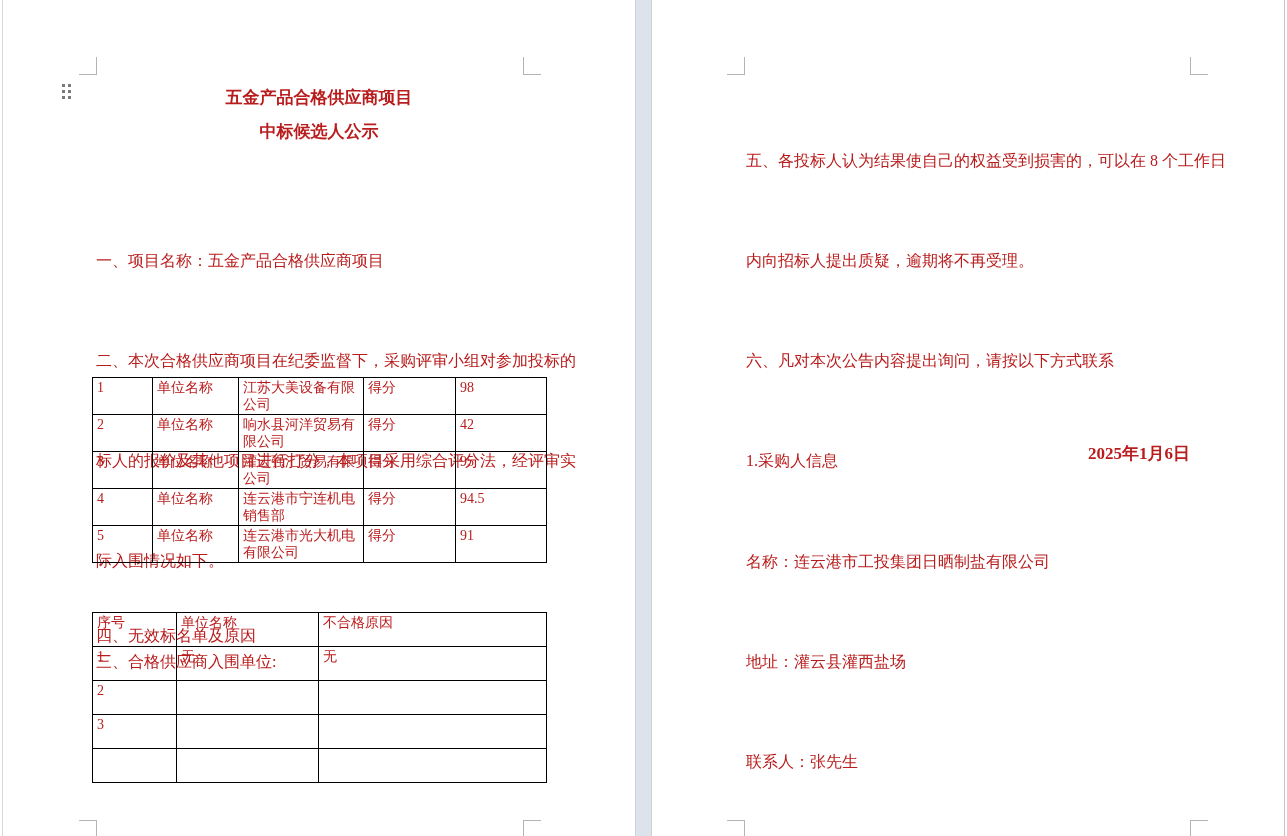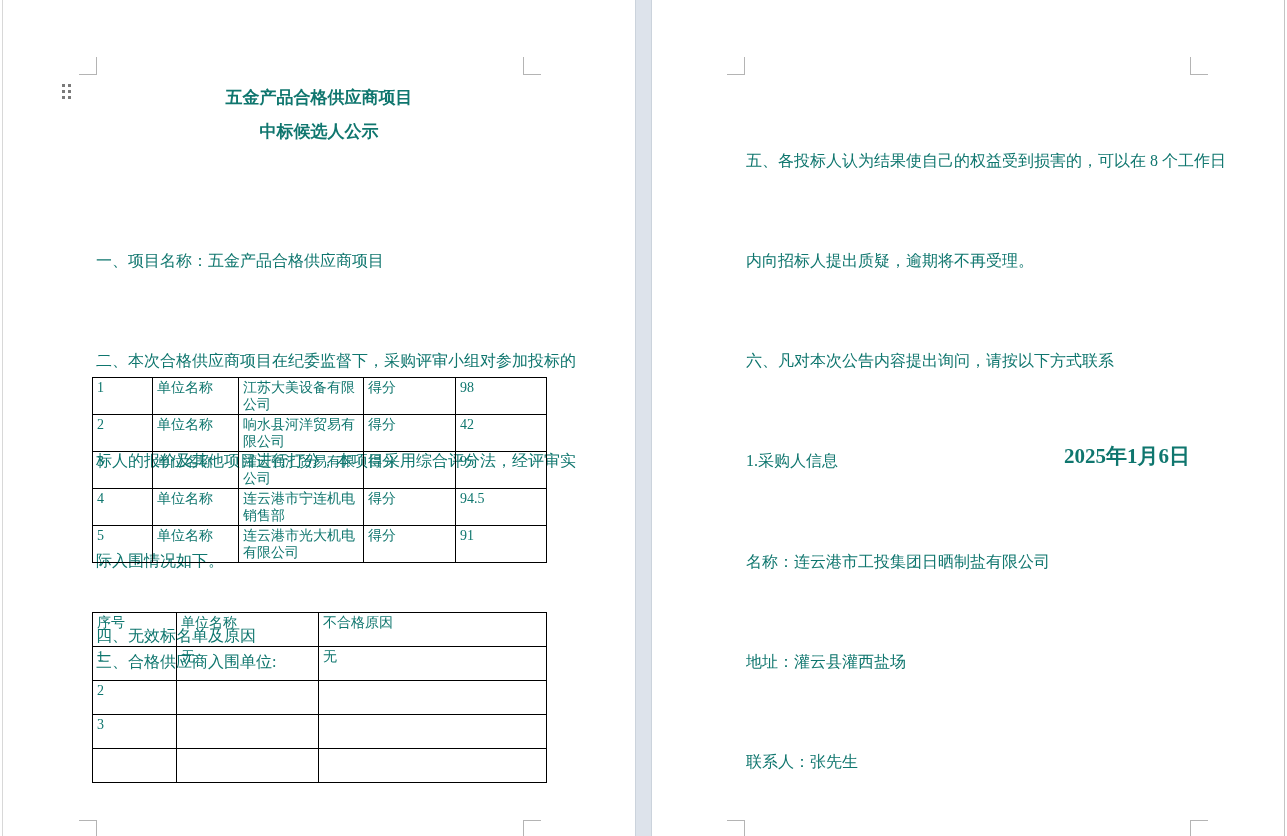--- a/index.html
+++ b/index.html
@@ -1,17 +1,17 @@
 <!DOCTYPE html>
 <html><head>
 <meta charset="utf-8">
 <style>
   html,body{margin:0;padding:0;background:#ffffff;}
   .canvas{position:relative;width:1287px;height:836px;background:#ffffff;overflow:hidden;
-          font-family:"Liberation Serif","DejaVu Serif",serif;color:#0f766e;}
+          font-family:"Liberation Serif","DejaVu Serif",serif;color:#b91c1c;}
   .edge-line{position:absolute;top:0;bottom:0;width:1px;}
   .edge-left{left:2px;background:#d8d8d8;}
   .edge-right{left:1284px;background:#c4c4c4;}
   .page-gap{position:absolute;top:0;bottom:0;left:635px;width:17px;background:#dde3eb;
             border-left:1px solid #cbd3dc;border-right:1px solid #cbd3dc;box-sizing:border-box;}
   .page{position:absolute;top:0;height:836px;background:#ffffff;}
   .page-1{left:3px;width:632px;}
   .page-2{left:653px;width:631px;}
 
   .crop{position:absolute;width:18px;box-sizing:border-box;}
@@ -38,21 +38,21 @@
   table{border-collapse:collapse;position:absolute;left:89px;table-layout:fixed;
         font-size:14px;line-height:17px;}
   td{border:1px solid #000;vertical-align:top;padding:1px 4px;overflow:hidden;
      white-space:pre-line;}
   .tbl-shortlist{top:377px;width:454px;}
   .tbl-shortlist tr{height:33.6px;}
   .tbl-invalid{top:612px;width:454px;border-radius:7px;}
   .tbl-invalid tr{height:34px;}
 
   .section4{position:absolute;left:93px;top:590px;font-size:16px;margin-top:36px;}
-  .doc-date{position:absolute;right:94px;top:442px;font-size:21px;font-weight:bold;}
+  .doc-date{position:absolute;right:94px;top:442px;font-size:17px;font-weight:bold;}
 </style>
 </head>
 <body>
 
 <div class="canvas">
   <div class="edge-line edge-left"></div>
   <div class="edge-line edge-right"></div>
   <div class="page-gap"></div>
 
   <div class="page page-1">

